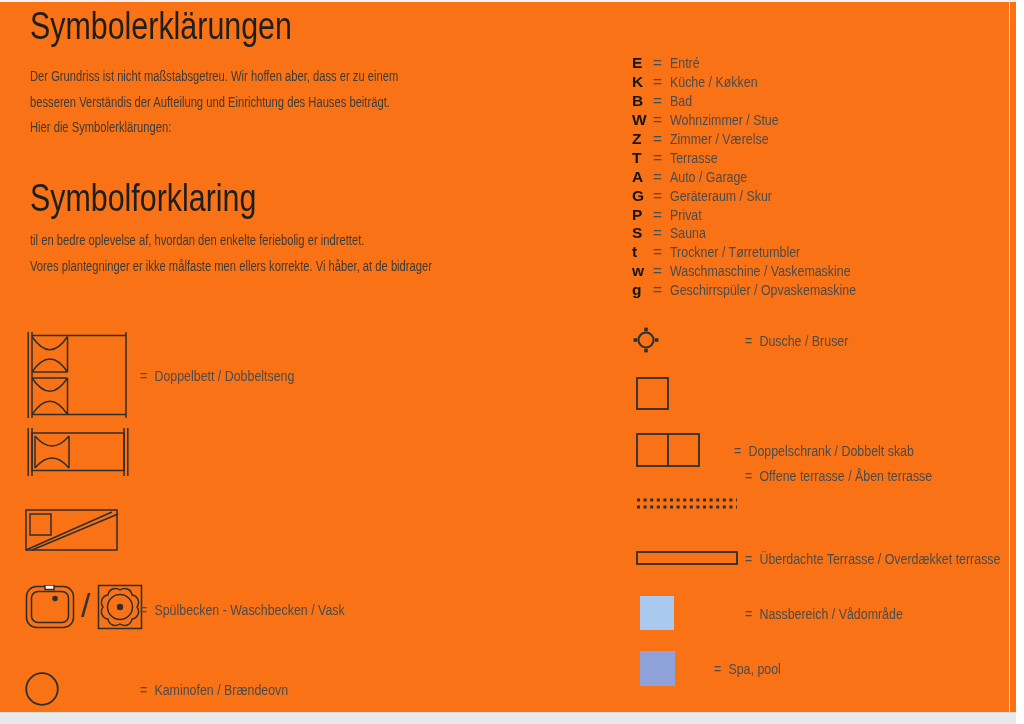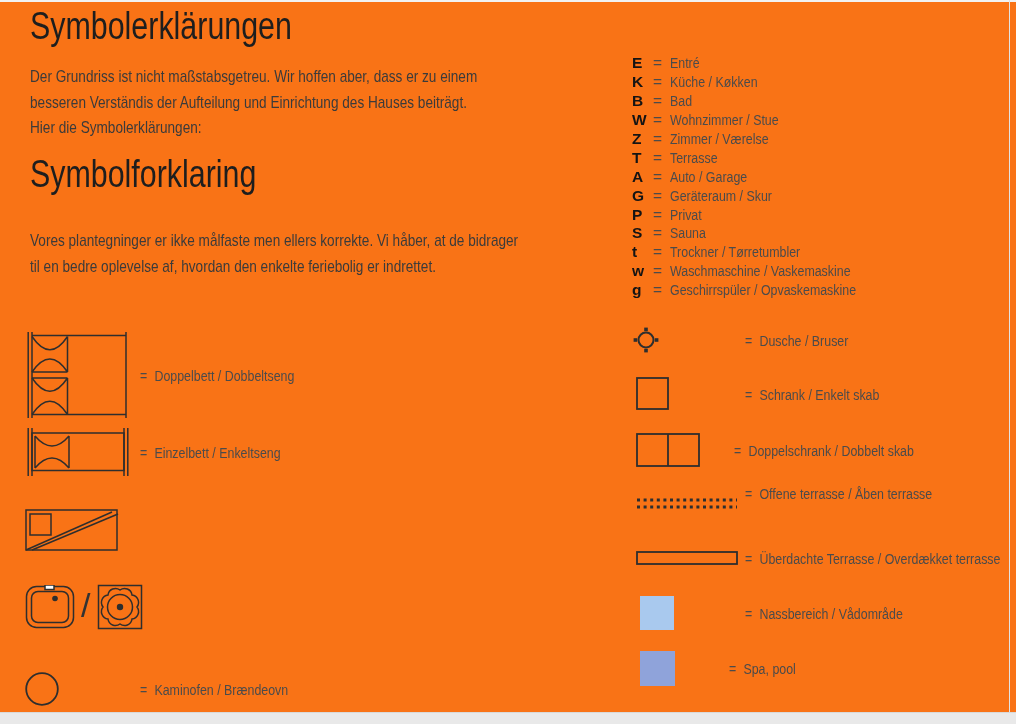--- a/index.html
+++ b/index.html
@@ -3,21 +3,21 @@
 <meta charset="utf-8">
 <style>
   html,body{margin:0;padding:0;background:#fff;}
   .page{position:relative;width:1016px;height:724px;background:#f97316;overflow:hidden;
         font-family:"Liberation Sans",sans-serif;color:#3e3e3e;}
   .edge-top{position:absolute;left:0;top:0;width:100%;height:2px;background:#f2f2f2;}
   .edge-right{position:absolute;left:1009px;top:0;width:1px;height:724px;background:#e2e2e2;}
   .bottom-strip{position:absolute;left:0;top:712px;width:100%;height:12px;background:#e9e9e9;border-top:1px solid #d9d9d9;}
   .cond{display:inline-block;transform:scaleX(.8);transform-origin:0 50%;white-space:nowrap;}
   h1.heading{position:absolute;left:30px;margin:0;font-size:38px;font-weight:400;color:#1e1e1e;line-height:44px;letter-spacing:0;}
-  .para{position:absolute;left:30px;font-size:17px;line-height:25.5px;color:#3b3b3b;}
+  .para{position:absolute;left:30px;font-size:14px;line-height:25.5px;color:#3b3b3b;}
   .sym-label{position:absolute;font-size:15.5px;color:#4b4b4b;height:19px;line-height:19px;}
   .sym-label .eq{margin-right:9px;}
   .icon-abs{position:absolute;}
   svg.sym{stroke:#2e2e2e;fill:none;stroke-width:1.5;}
   svg.sym .fill{fill:#2e2e2e;stroke:none;}
   svg.sym .white{fill:#ffffff;}
   .slash{position:absolute;font-size:34px;color:#333;font-weight:400;}
   .codes{position:absolute;left:632px;top:54px;font-size:15.5px;color:#4b4b4b;}
   .code-row{display:flex;align-items:center;height:18.9px;}
   .code-key{width:21px;font-weight:700;color:#141414;}
@@ -32,24 +32,24 @@
   <div class="edge-right"></div>
   <div class="bottom-strip"></div>
 
   <h1 class="heading" style="top:4px"><span class="cond">Symbolerklärungen</span></h1>
   <div class="para" style="top:64px">
     <div><span class="cond">Der Grundriss ist nicht maßstabsgetreu. Wir hoffen aber, dass er zu einem</span></div>
     <div><span class="cond">besseren Verständis der Aufteilung und Einrichtung des Hauses beiträgt.</span></div>
     <div><span class="cond">Hier die Symbolerklärungen:</span></div>
   </div>
 
-  <h1 class="heading" style="top:152px"><span class="cond">Symbolforklaring</span></h1>
+  <h1 class="heading" style="top:176px"><span class="cond">Symbolforklaring</span></h1>
   <div class="para" style="top:228px">
+    <div><span class="cond">til en bedre oplevelse af, hvordan den enkelte feriebolig er indrettet.</span></div>
     <div><span class="cond">Vores plantegninger er ikke målfaste men ellers korrekte. Vi håber, at de bidrager</span></div>
-    <div><span class="cond">til en bedre oplevelse af, hvordan den enkelte feriebolig er indrettet.</span></div>
   </div>
 
   <svg class="sym icon-abs" style="left:25px;top:332px" width="106" height="86" viewBox="0 0 106 86">
     <line x1="3.2" y1="0" x2="3.2" y2="86"></line>
       <line x1="7" y1="0" x2="7" y2="86"></line>
     <line x1="7" y1="3.5" x2="101" y2="3.5"></line>
       <line x1="7" y1="82.5" x2="101" y2="82.5"></line>
     <line x1="101" y1="0" x2="101" y2="86"></line>
     <path d="M7,4.5 Q25,31 42.5,4.5 M42.5,4.5 L42.5,40 M42.5,40 Q25,14 7,40 M7,40 L42.5,40"></path>
     <path d="M7,46 Q25,72.5 42.5,46 M42.5,46 L42.5,82.5 M42.5,82.5 Q25,56 7,82.5 M7,46 L42.5,46"></path>
@@ -59,23 +59,20 @@
   </div>
 
   <svg class="sym icon-abs" style="left:25px;top:428px" width="106" height="48" viewBox="0 0 106 48">
     <line x1="3.2" y1="0" x2="3.2" y2="48"></line>
       <line x1="7" y1="0" x2="7" y2="48"></line>
     <line x1="99" y1="0" x2="99" y2="48"></line>
       <line x1="102.8" y1="0" x2="102.8" y2="48"></line>
     <rect x="7" y="5" width="92" height="37.5"></rect>
     <path d="M10,8 L10,40 M10,8 Q27,28 44,8 M44,8 L44,40 M44,40 Q27,20 10,40"></path>
   </svg>
-  <div class="sym-label" style="left:140px;top:443px">
-    <span class="cond"><span class="eq">=</span><span>Einzelbett / Enkeltseng</span></span>
-  </div>
 
   <svg class="sym icon-abs" style="left:25px;top:509px" width="94" height="42" viewBox="0 0 94 42">
     <rect x="1" y="1" width="91" height="40"></rect>
     <rect x="5" y="5" width="21" height="21"></rect>
     <line x1="1" y1="41" x2="87" y2="3"></line>
     <line x1="7" y1="41" x2="93" y2="5"></line>
   </svg>
 
   <svg class="sym icon-abs" style="left:25px;top:585px" width="50" height="44" viewBox="0 0 50 44">
     <rect x="1.5" y="1.5" width="47" height="41" rx="10"></rect>
@@ -83,20 +80,23 @@
     <rect x="6.5" y="6.5" width="37" height="31" rx="6.5"></rect>
     <circle class="fill" cx="30" cy="13.5" r="2.8"></circle>
   </svg>
   <div class="slash" style="left:81px;top:586px">/</div>
   <svg class="sym icon-abs" style="left:97px;top:584px" width="46" height="46" viewBox="0 0 46 46">
     <rect x="1.5" y="1.5" width="43" height="43"></rect>
     <path d="M40,23 A7.5,7.5 0 0 0 35,11 A7.5,7.5 0 0 0 23,6 A7.5,7.5 0 0 0 11,11 A7.5,7.5 0 0 0 6,23 A7.5,7.5 0 0 0 11,35 A7.5,7.5 0 0 0 23,40 A7.5,7.5 0 0 0 35,35 A7.5,7.5 0 0 0 40,23 Z"></path>
     <circle cx="23" cy="23" r="12.5"></circle>
     <circle class="fill" cx="23" cy="23" r="3.2"></circle>
   </svg>
+  <div class="sym-label" style="left:140px;top:600px">
+    <span class="cond"><span class="eq">=</span><span>Spülbecken - Waschbecken / Vask</span></span>
+  </div>
 
   <svg class="sym icon-abs" style="left:24px;top:671px" width="36" height="36" viewBox="0 0 36 36">
     <circle cx="18" cy="18" r="15.8" stroke-width="1.8"></circle>
   </svg>
   <div class="sym-label" style="left:140px;top:680px">
     <span class="cond"><span class="eq">=</span><span>Kaminofen / Brændeovn</span></span>
   </div>
 
   <div class="codes">
     <div class="code-row">
@@ -173,49 +173,46 @@
     <rect class="fill" x="0.6" y="11.2" width="3.6" height="3.6"></rect>
     <rect class="fill" x="21.8" y="11.2" width="3.6" height="3.6"></rect>
   </svg>
   <div class="sym-label" style="left:745px;top:331px">
     <span class="cond"><span class="eq">=</span><span>Dusche / Bruser</span></span>
   </div>
 
   <svg class="sym icon-abs" style="left:636px;top:377px" width="33" height="33" viewBox="0 0 33 33">
     <rect x="1" y="1" width="31" height="31" stroke-width="1.8"></rect>
   </svg>
-  <div class="sym-label" style="left:745px;top:385px">
-    <span class="cond"><span class="eq">=</span><span>Schrank / Enkelt skab</span></span>
-  </div>
 
   <svg class="sym icon-abs" style="left:636px;top:433px" width="64" height="34" viewBox="0 0 64 34">
     <rect x="1" y="1" width="62" height="32" stroke-width="1.8"></rect>
     <line x1="32" y1="1" x2="32" y2="33" stroke-width="1.8"></line>
   </svg>
   <div class="sym-label" style="left:734px;top:441px">
     <span class="cond"><span class="eq">=</span><span>Doppelschrank / Dobbelt skab</span></span>
   </div>
 
   <svg class="sym icon-abs" style="left:636px;top:497px" width="102" height="13" viewBox="0 0 102 13">
     <line x1="1" y1="3" x2="101" y2="3" stroke-width="3" stroke-dasharray="3,3.6"></line>
     <line x1="1" y1="10" x2="101" y2="10" stroke-width="3" stroke-dasharray="3,3.6"></line>
   </svg>
-  <div class="sym-label" style="left:745px;top:484px">
+  <div class="sym-label" style="left:745px;top:466px">
     <span class="cond"><span class="eq">=</span><span>Offene terrasse / Åben terrasse</span></span>
   </div>
 
   <svg class="sym icon-abs" style="left:636px;top:551px" width="102" height="14" viewBox="0 0 102 14">
     <rect x="1" y="1" width="100" height="12" stroke-width="1.8"></rect>
   </svg>
   <div class="sym-label" style="left:745px;top:549px">
     <span class="cond"><span class="eq">=</span><span>Überdachte Terrasse / Overdækket terrasse</span></span>
   </div>
 
   <div class="swatch" style="left: 640px; top: 596px; width: 34px; height: 34px; background: rgb(169, 201, 238);"></div>
   <div class="sym-label" style="left:745px;top:604px">
     <span class="cond"><span class="eq">=</span><span>Nassbereich / Vådområde</span></span>
   </div>
 
   <div class="swatch" style="left: 640px; top: 651px; width: 35px; height: 35px; background: rgb(143, 163, 218);"></div>
-  <div class="sym-label" style="left:729px;top:659px">
+  <div class="sym-label" style="left:714px;top:659px">
     <span class="cond"><span class="eq">=</span><span>Spa, pool</span></span>
   </div>
 </div>
 
 </body></html>

